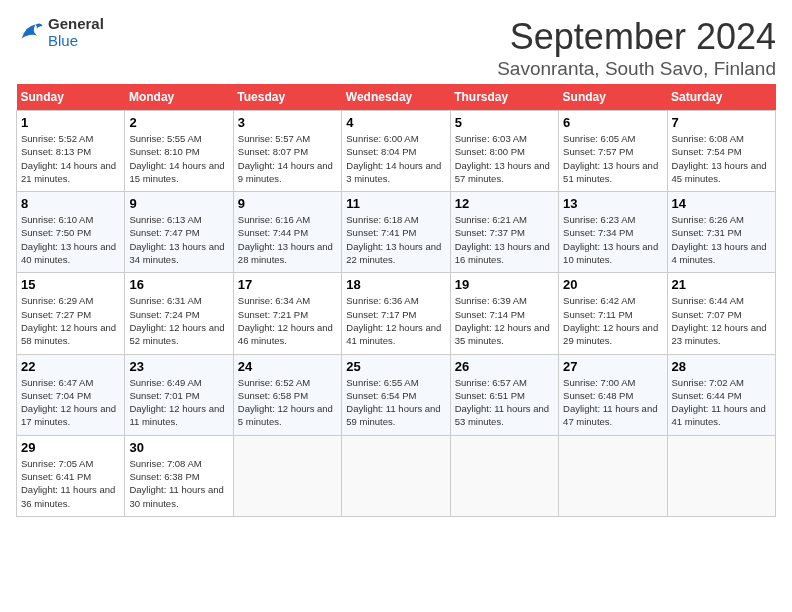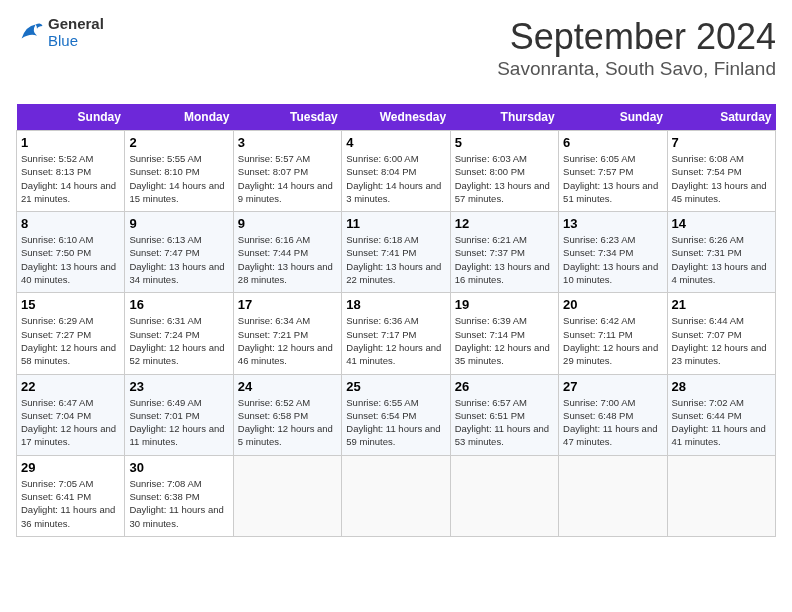--- a/index.html
+++ b/index.html
@@ -7,21 +7,21 @@
       font-family: Arial, sans-serif;
       background: #fff;
       width: 792px;
       min-height: 612px;
       padding: 16px;
     }
     .header {
       display: flex;
       justify-content: space-between;
       align-items: flex-start;
-      margin-bottom: 24px;
+      margin-bottom: 4px;
     }
     .logo {
       display: flex;
       align-items: center;
       gap: 4px;
     }
     .logo-bird {
       width: 28px;
       height: 28px;
     }
@@ -36,24 +36,24 @@
     .subtitle {
       font-size: 19px;
       color: #555;
     }
     table {
       width: 100%;
       border-collapse: collapse;
       font-size: 10.5px;
     }
     th {
-      background: #6d28d9;
+      background: #ef4444;
       color: #fff;
       padding: 6px 4px;
-      text-align: right;
+      text-align: left;
       font-size: 12px;
       font-weight: bold;
     }
     td {
       vertical-align: top;
       padding: 4px 4px 6px 4px;
       border: 1px solid #ccc;
       width: calc(100% / 7);
       min-height: 80px;
       background: #fff;

